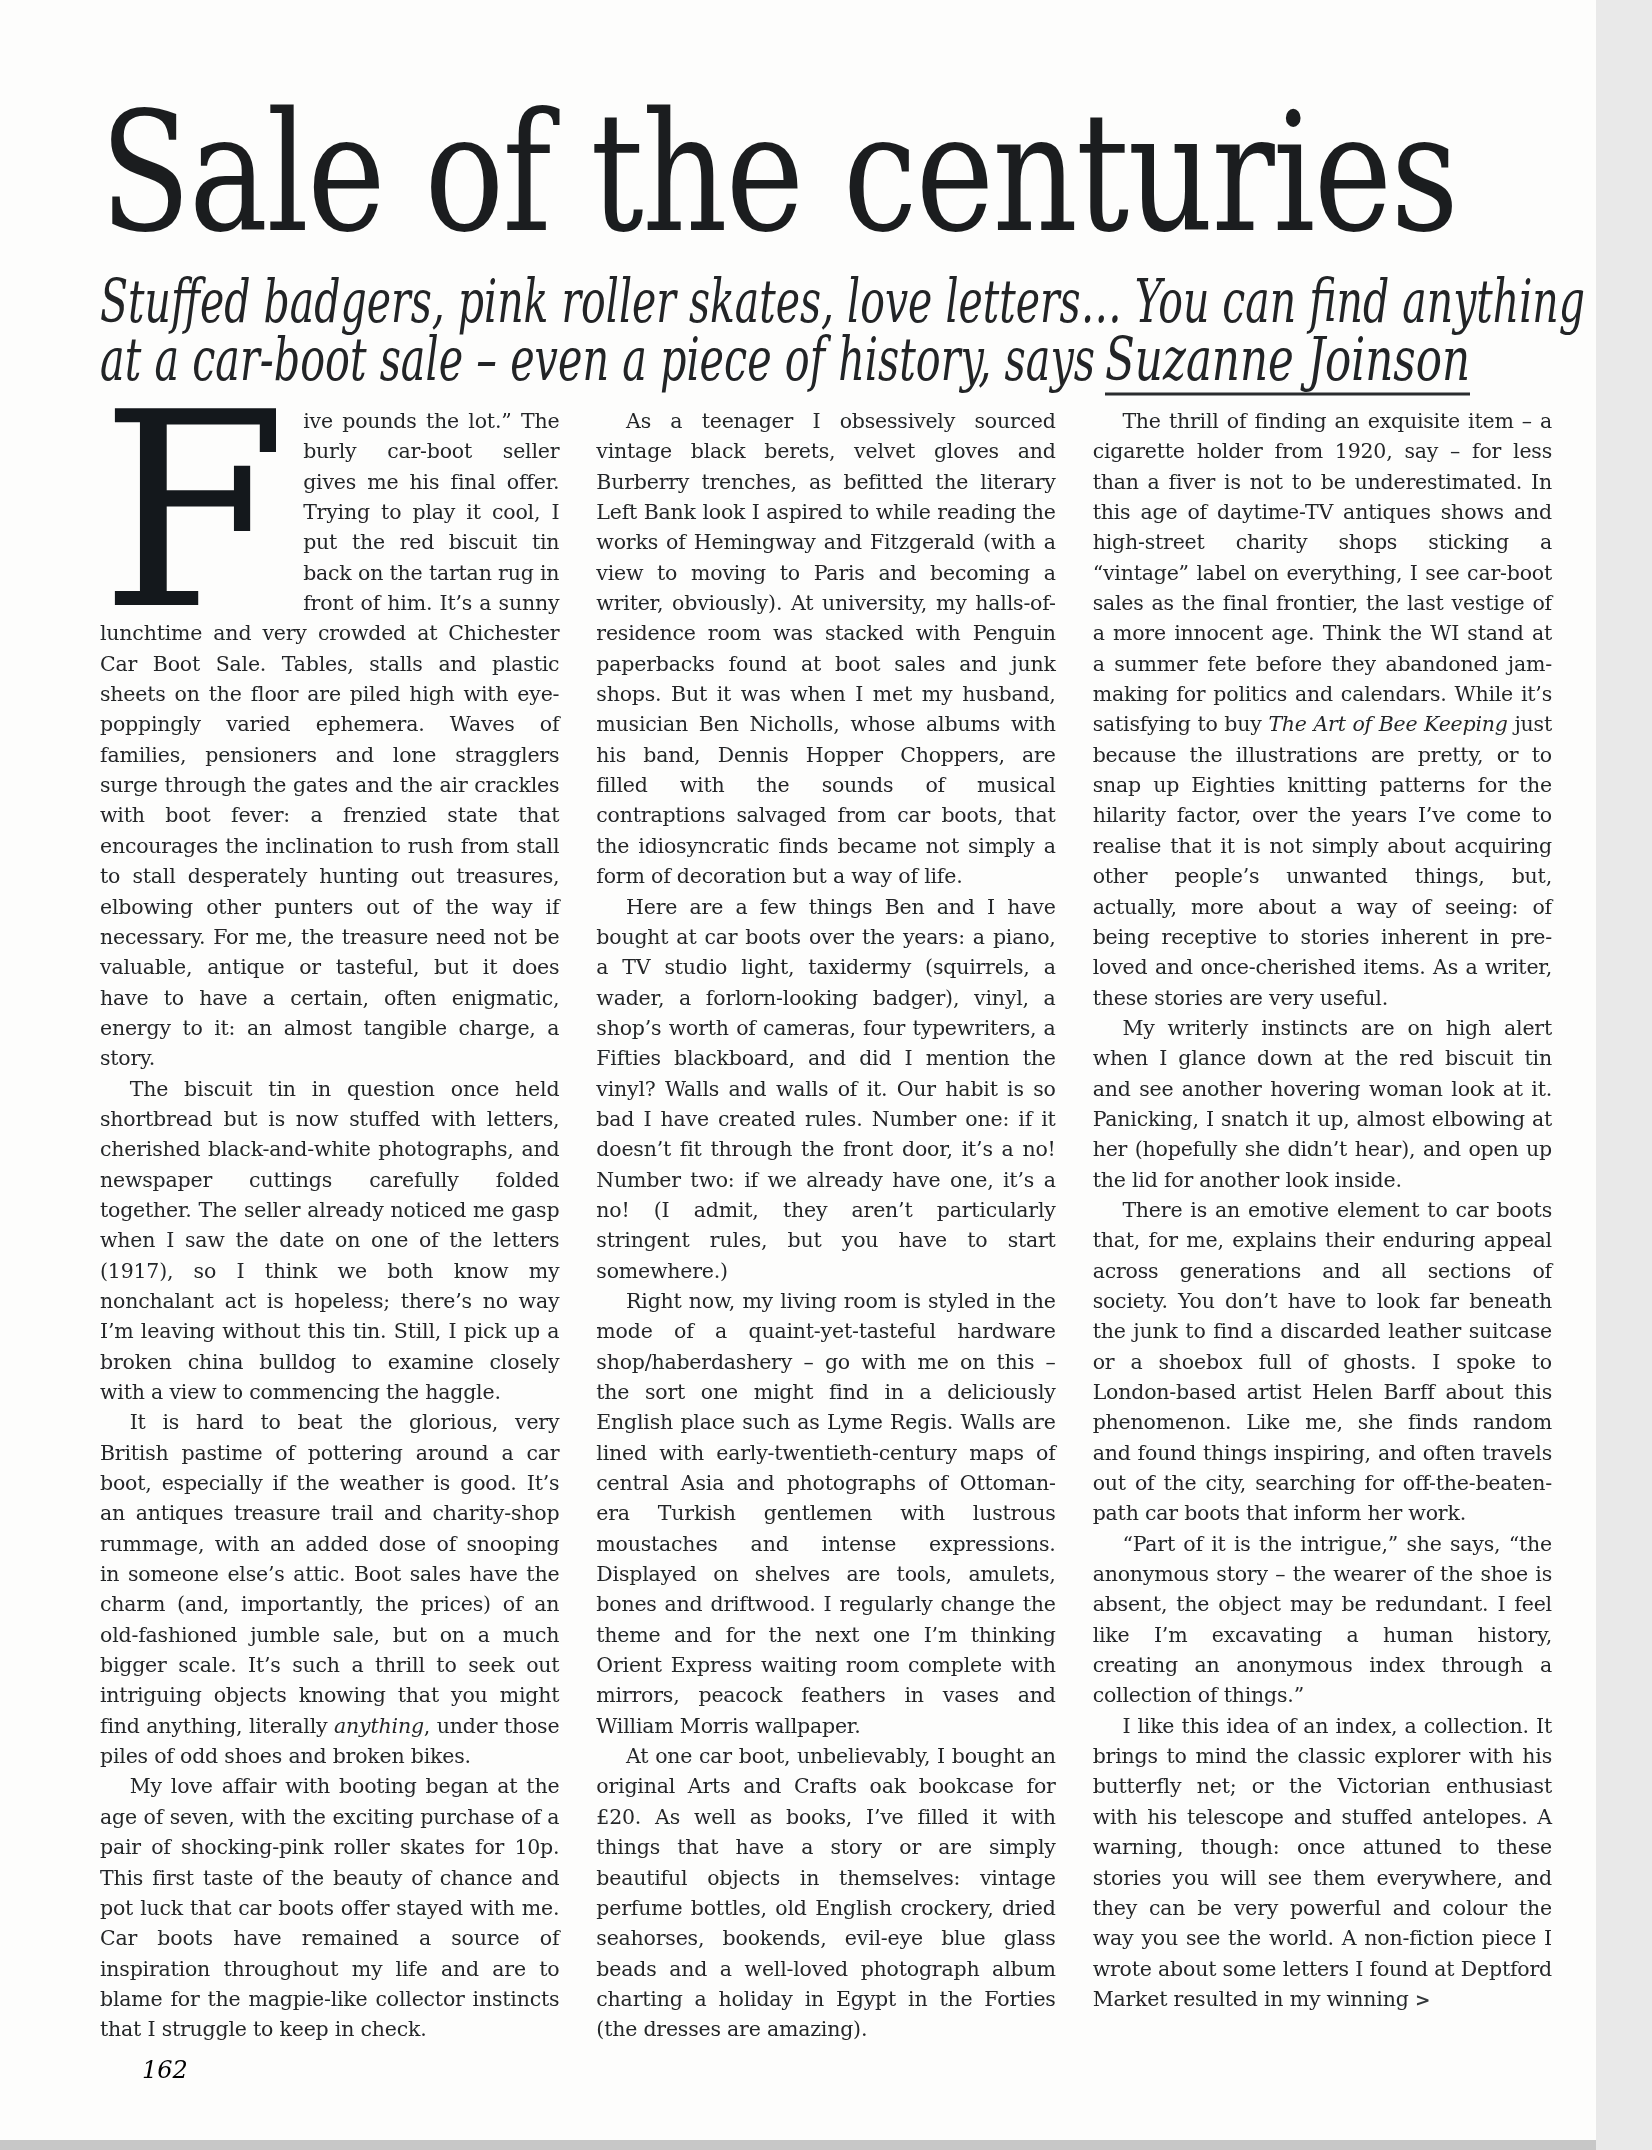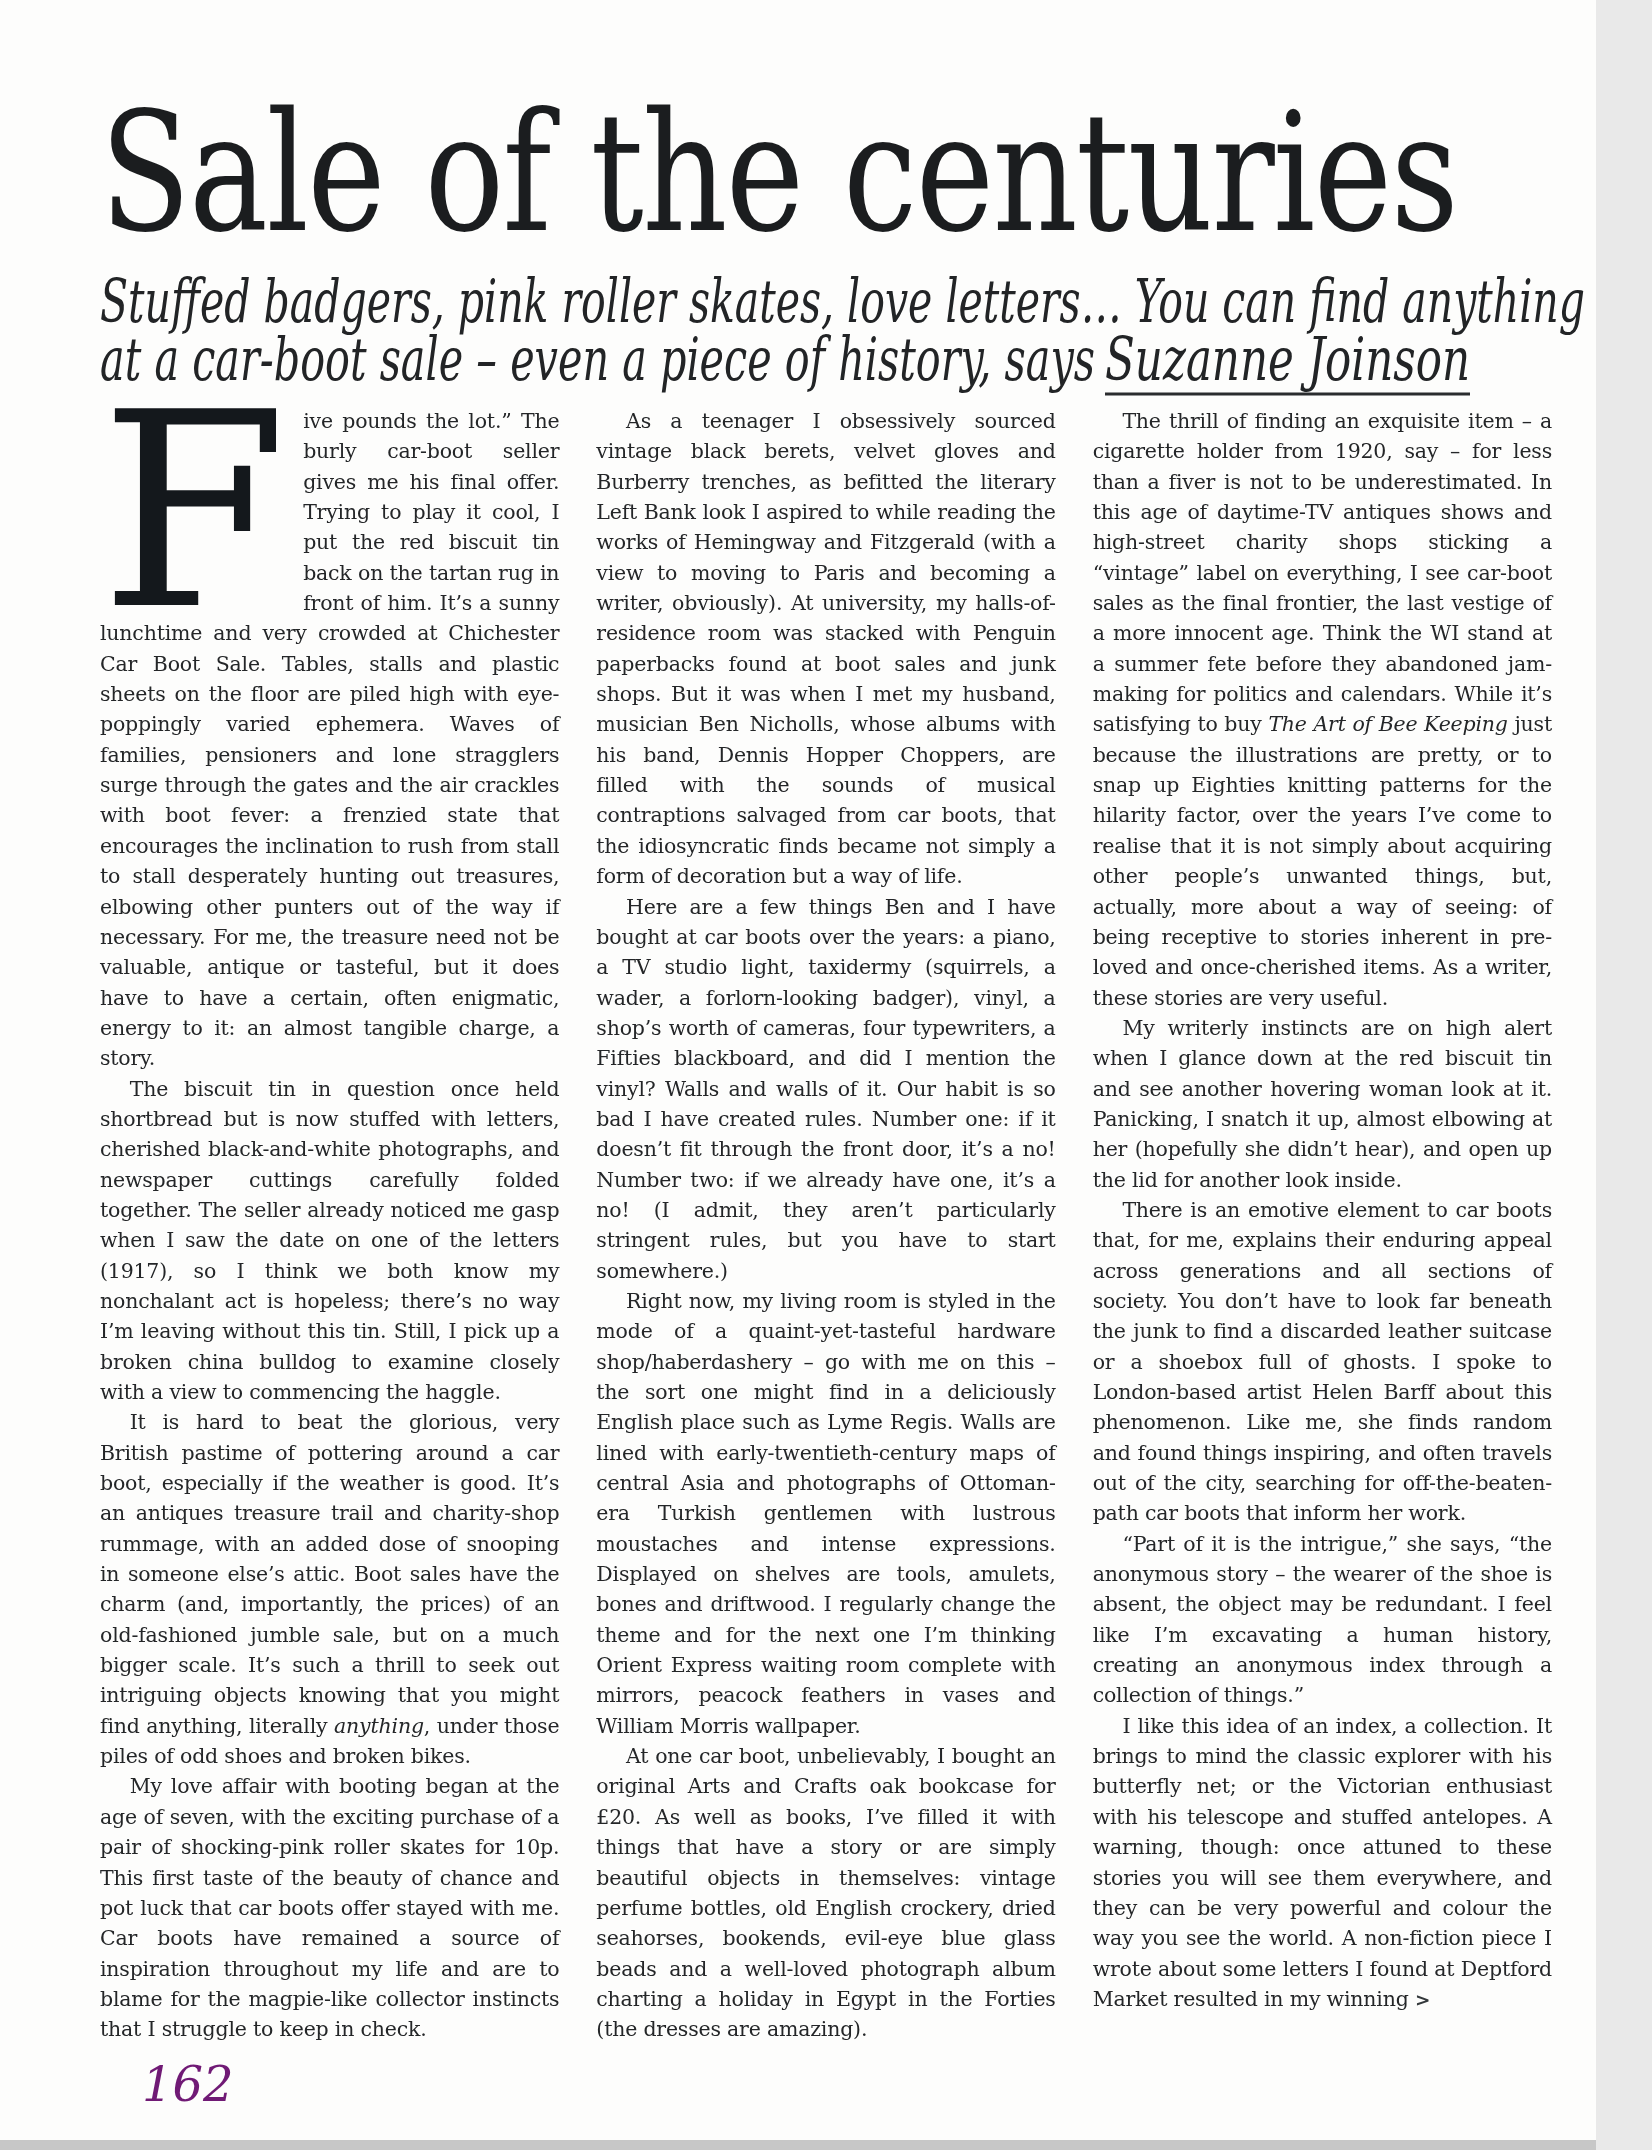--- a/index.html
+++ b/index.html
@@ -49,23 +49,23 @@
     line-height: 212px;
     height: 212px;
     padding-right: 16px;
     color: #14181c;
     font-family: "DejaVu Serif", serif;
   }
   .page-number {
     position: absolute;
     left: 142px;
     top: 2056px;
-    font-size: 48px;
+    font-size: 24px;
     font-style: italic;
-    color: #701a75;
+    color: #000000;
   }
   .footer-bar {
     position: absolute;
     left: 0; right: 0; bottom: 0;
     height: 10px;
     background: #c7c7c7;
   }
   .page-edge-rule {
     position: absolute;
     left: 1644px;

